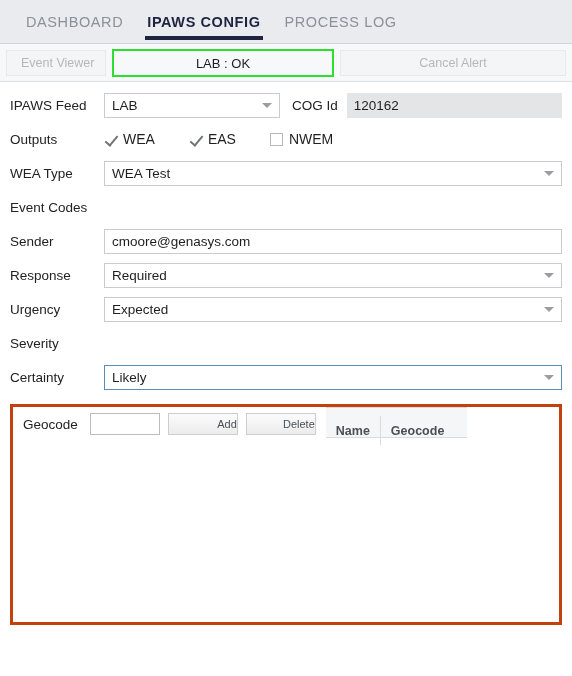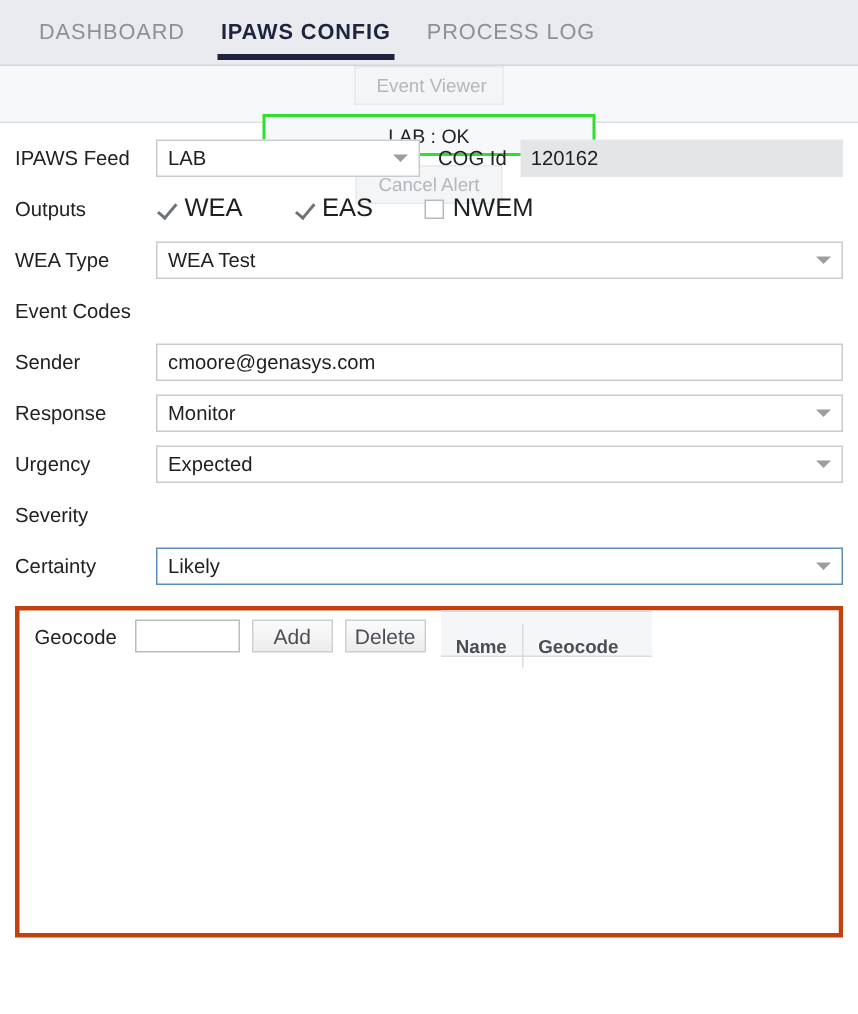--- a/index.html
+++ b/index.html
@@ -42,21 +42,20 @@
 
   
   .actionrow {
     height: 38px;
     background: #f7f8f9;
     border-bottom: 1px solid #dcdfe3;
     display: flex;
     align-items: center;
     padding: 0 6px;
     gap: 6px;
-    flex-direction: column;
   }
   .btn-flat {
     flex: 0 0 auto;
     height: 26px;
     line-height: 24px;
     padding: 0 14px;
     font-size: 12.5px;
     color: #b4b8bd;
     background: #f4f5f6;
     border: 1px solid #e7e9eb;
@@ -135,21 +134,21 @@
     color: #222;
     padding: 0 9px 0 12px;
     white-space: nowrap;
   }
 
   
   .checks { display: flex; align-items: center; flex: 1 1 auto; }
   .chk {
     display: flex; align-items: center;
     margin-right: 34px;
-    font-size: 17px; color: #1f1f1f;
+    font-size: 14px; color: #1f1f1f;
     cursor: pointer;
   }
   .box {
     width: 13px; height: 13px;
     border: 1px solid #b5b8bc;
     background: #fff;
     margin-right: 6px;
     position: relative;
     flex: 0 0 13px;
   }
@@ -179,24 +178,24 @@
     padding: 0 10px;
     gap: 8px;
   }
   .panel-top .glbl { font-size: 13.5px; color: #222; margin-right: 4px; }
   .geo-input {
     width: 70px; height: 22px;
     border: 1px solid #b9bcc0;
     background: #fff;
   }
   .btn-gray {
-    width: 54px; height: 22px;
+    width: 70px; height: 22px;
     line-height: 20px;
-    text-align: center;
-    font-size: 14px;
+    text-align: right;
+    font-size: 11px;
     color: #4a4f55;
     background: linear-gradient(#fbfbfb, #ececec);
     border: 1px solid #ccced1;
     cursor: pointer;
     white-space: nowrap;
   }
   .thead {
     height: 31px;
     background: #f5f6f7;
     border-top: 1px solid #d9dbdf;
@@ -279,21 +278,21 @@
     <div class="lbl">Sender</div>
     <div class="field plain">
       <span>cmoore@genasys.com</span>
     </div>
   </div>
 
 
   <div class="row">
     <div class="lbl">Response</div>
     <div class="field">
-      <span>Monitor</span>
+      <span>Required</span>
       <span class="caret"></span>
     </div>
   </div>
 
   <div class="row">
     <div class="lbl">Urgency</div>
     <div class="field">
       <span>Expected</span>
       <span class="caret"></span>
     </div>

